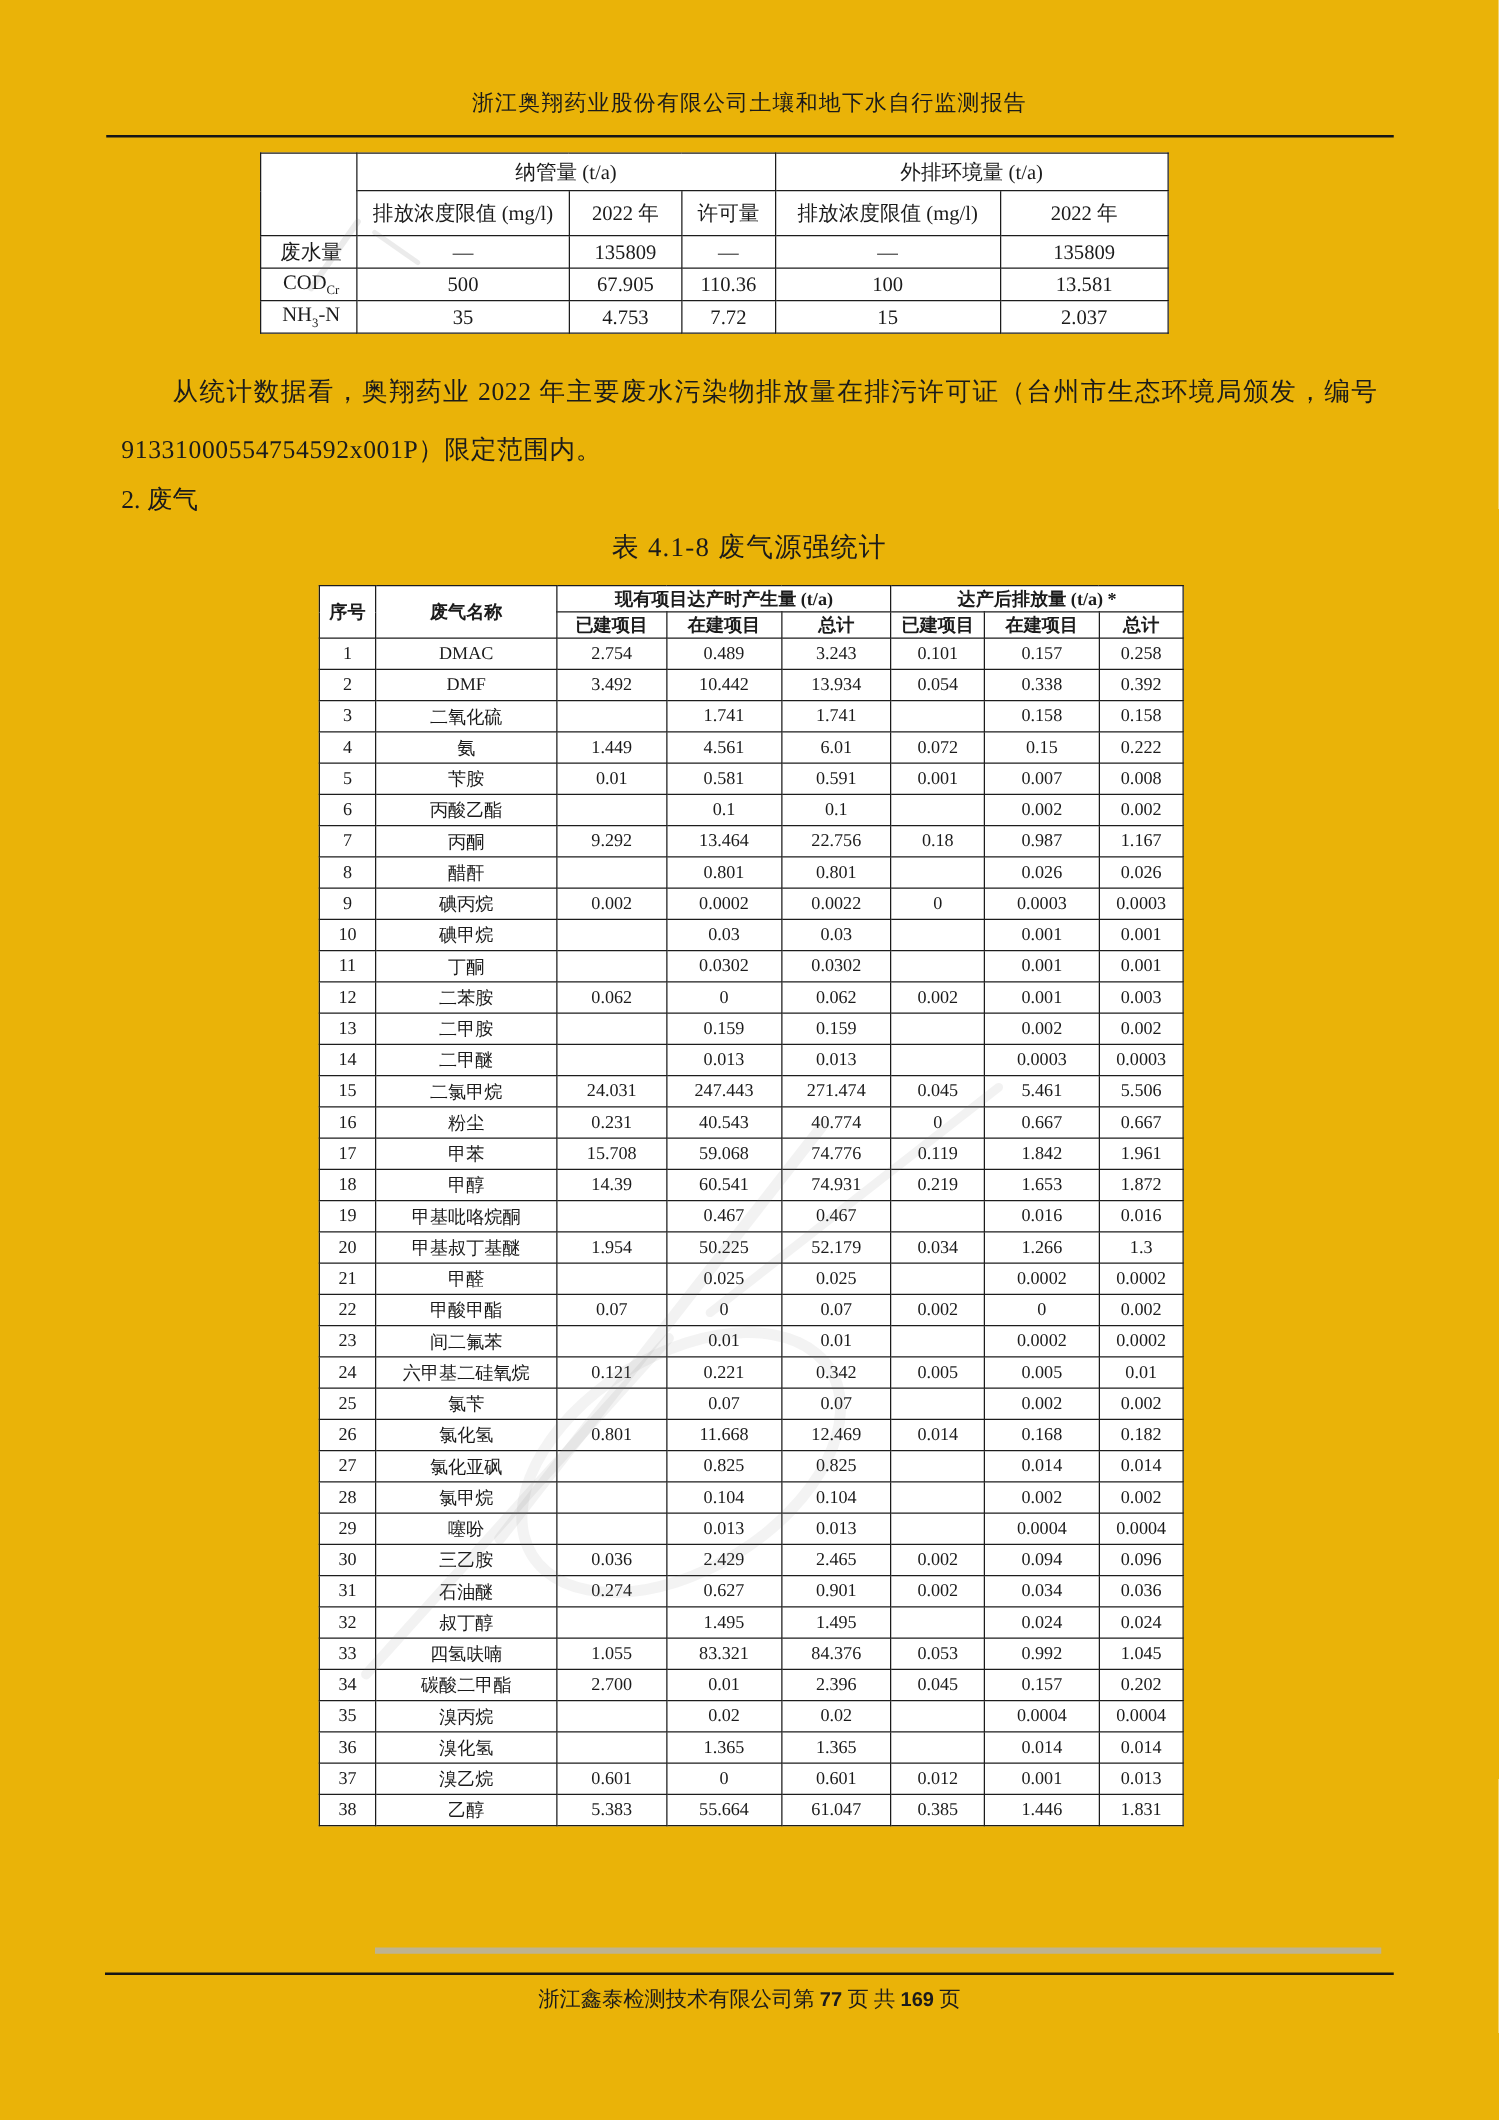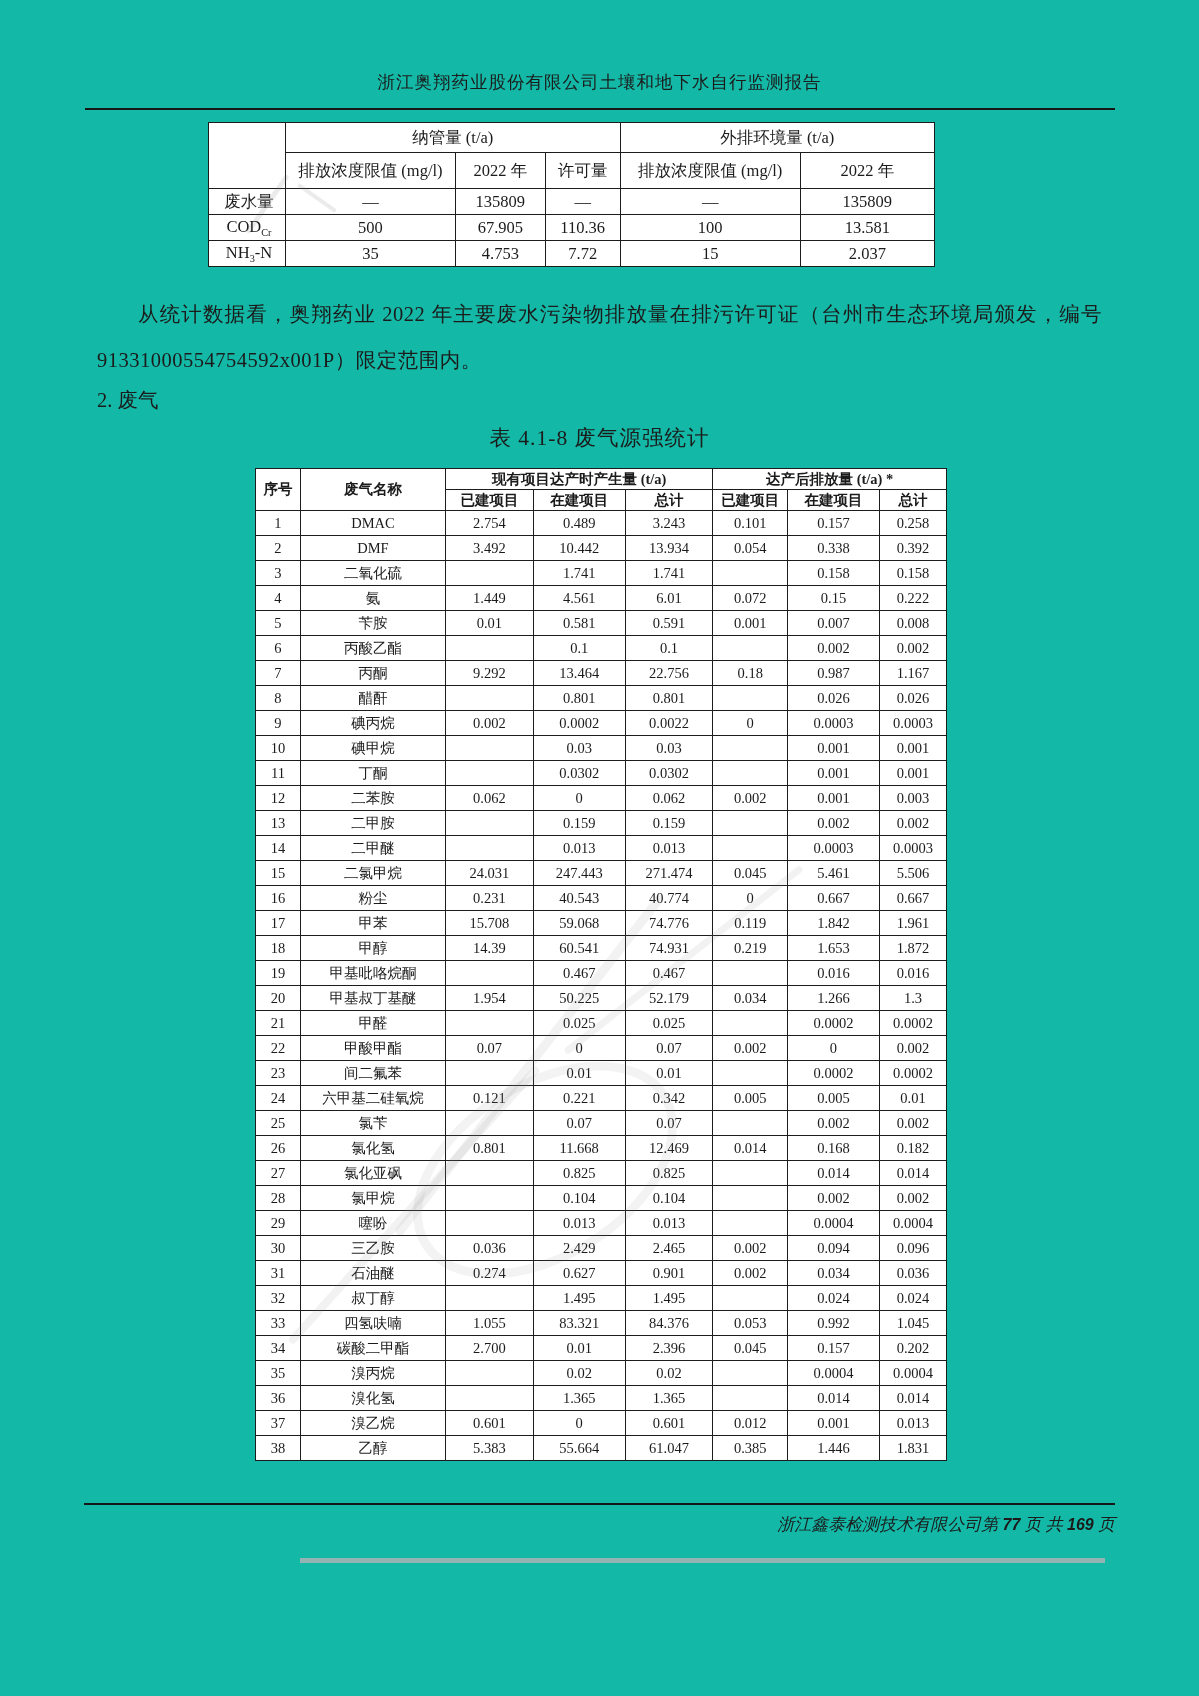--- a/index.html
+++ b/index.html
@@ -1,18 +1,18 @@
 <!DOCTYPE html>
 <html><head>
 <meta charset="utf-8">
 <style>
   * { margin:0; padding:0; box-sizing:border-box; }
   html,body { background:#ffffff; }
   .page {
-    position:relative; width:1199px; height:1696px; background:#14b8a6;
+    position:relative; width:1199px; height:1696px; background:#eab308;
     font-family:"Liberation Serif","DejaVu Serif",serif; color:#1b1b1b;
     overflow:hidden;
   }
   .doc-header { margin-top:70px; text-align:center; font-size:17.5px; letter-spacing:1px; }
   .header-rule { width:1030px; margin:14px auto 0; border-top:2.5px solid #161616; }
   .tbl-title { text-align:center; font-size:21.5px; letter-spacing:1px; }
   .t1-title { margin-top:22px; }
   .t2-title { margin-top:8px; }
 
   table { border-collapse:collapse; table-layout:fixed; background:#fff; }
@@ -30,23 +30,23 @@
   .sec-heading { margin:2px 0 0 97px; font-size:20.5px; line-height:30px; }
 
   .t2 { margin:16px 0 0 255px; width:692px; }
   .t2 th, .t2 td { border:1.5px solid #1c1c1c; text-align:center; font-size:14.5px;
                    padding:0 3px; }
   .t2 thead th { height:21px; font-weight:bold; }
   .t2 tbody td { height:25px; font-weight:normal; }
 
   .scan-shadow { position:absolute; left:300px; top:1558px; width:805px; height:5px;
                  background:#b3b3b3; opacity:.8; }
-  .footer { position:absolute; left:84px; top:1503px; width:1031px;
-            border-top:2.5px solid #161616; display:flex; justify-content:flex-end;
-            padding-top:8px; font-size:17px;font-style:italic; }
+  .footer { position:absolute; left:84px; top:1578px; width:1031px;
+            border-top:2.5px solid #161616; display:flex; justify-content:center;
+            padding-top:8px; font-size:17px; }
   .footer .num { font-family:"Liberation Sans","DejaVu Sans",sans-serif; font-weight:bold; font-size:16px; }
 
   
   .wm { position:absolute; left:340px; top:780px; width:640px; height:680px; pointer-events:none; }
   .wm .s { position:absolute; background:rgba(125,125,125,.10); border-radius:6px; }
   .wm .s1 { width:9px; height:430px; left:185px; top:70px; transform:rotate(38deg); }
   .wm .s2 { width:7px; height:300px; left:340px; top:30px; transform:rotate(52deg); }
   .wm .s3 { width:290px; height:180px; left:60px; top:300px; background:none;
             border:9px solid rgba(125,125,125,.09); border-radius:50%; transform:rotate(-32deg); }
   .wm .s4 { width:8px; height:370px; left:70px; top:240px; transform:rotate(42deg); }

